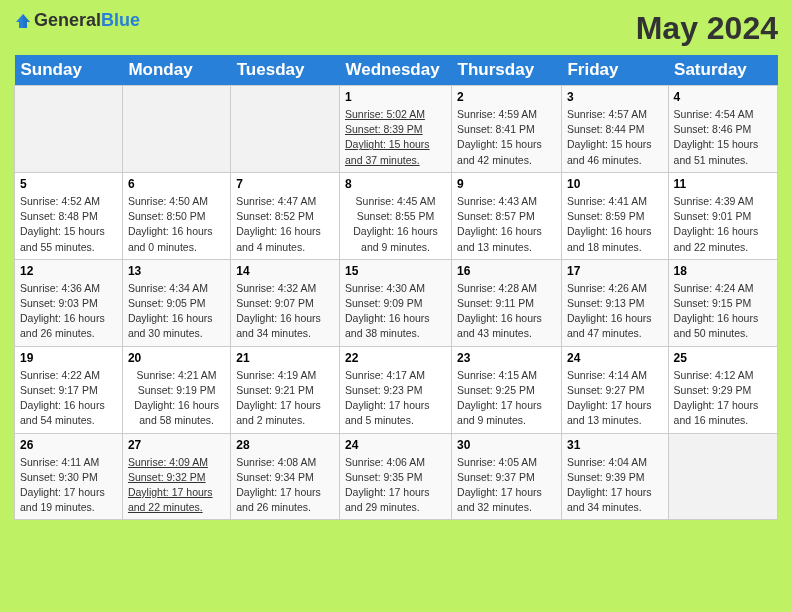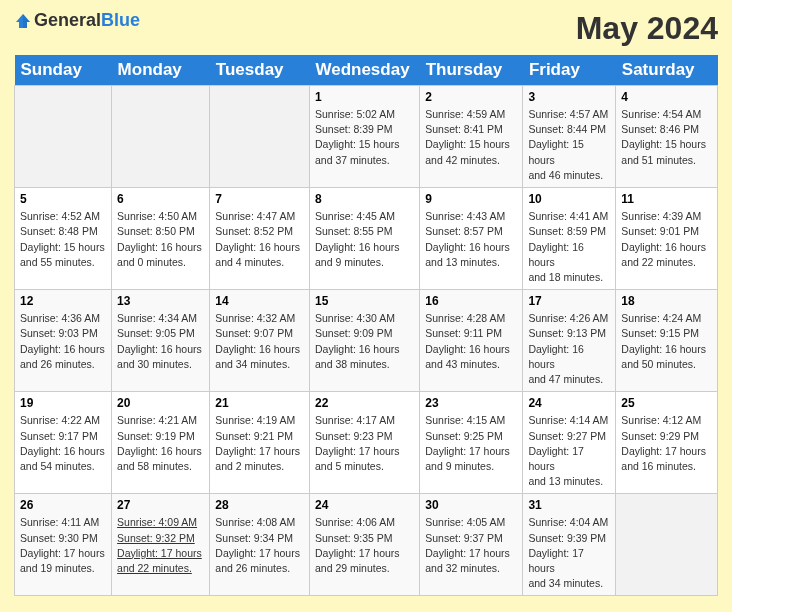--- a/index.html
+++ b/index.html
@@ -4,23 +4,23 @@
   <style>
     * { box-sizing: border-box; margin: 0; padding: 0; }
     body {
       font-family: Arial, sans-serif;
       background: #fff;
       width: 792px;
       min-height: 612px;
       overflow: hidden;
     }
     .page {
-      width: 732px;
+      width: 792px;
       min-height: 612px;
-      background: #fef9c3;
+      background: #bef264;
       padding: 10px 14px 10px 14px;
     }
     .header {
       display: flex;
       justify-content: space-between;
       align-items: flex-start;
       margin-bottom: 8px;
     }
     .logo {
       display: flex;
@@ -115,21 +115,21 @@
         <th class="day-header">Saturday</th>
       </tr>
     </thead>
     <tbody id="calendar-body">
     <tr class="cal-row">
           <td class="day-cell empty"></td>
           <td class="day-cell empty"></td>
           <td class="day-cell empty"></td>
           <td class="day-cell">
             <span class="day-num">1</span>
-            <div class="day-detail" style="white-space: pre-line;">Sunrise: 5:02 AM
+            <div class="day-detail" style="white-space: pre-line; text-decoration: underline;">Sunrise: 5:02 AM
 Sunset: 8:39 PM
 Daylight: 15 hours
 and 37 minutes.</div>
           </td>
           <td class="day-cell">
             <span class="day-num">2</span>
             <div class="day-detail" style="white-space: pre-line;">Sunrise: 4:59 AM
 Sunset: 8:41 PM
 Daylight: 15 hours
 and 42 minutes.</div>
@@ -166,21 +166,21 @@
           </td>
           <td class="day-cell">
             <span class="day-num">7</span>
             <div class="day-detail" style="white-space: pre-line;">Sunrise: 4:47 AM
 Sunset: 8:52 PM
 Daylight: 16 hours
 and 4 minutes.</div>
           </td>
           <td class="day-cell">
             <span class="day-num">8</span>
-            <div class="day-detail" style="white-space: pre-line;">Sunrise: 4:45 AM
+            <div class="day-detail" style="white-space: pre-line; text-align: center;">Sunrise: 4:45 AM
 Sunset: 8:55 PM
 Daylight: 16 hours
 and 9 minutes.</div>
           </td>
           <td class="day-cell">
             <span class="day-num">9</span>
             <div class="day-detail" style="white-space: pre-line;">Sunrise: 4:43 AM
 Sunset: 8:57 PM
 Daylight: 16 hours
 and 13 minutes.</div>
@@ -254,21 +254,21 @@
         <tr class="cal-row">
           <td class="day-cell">
             <span class="day-num">19</span>
             <div class="day-detail" style="white-space: pre-line;">Sunrise: 4:22 AM
 Sunset: 9:17 PM
 Daylight: 16 hours
 and 54 minutes.</div>
           </td>
           <td class="day-cell">
             <span class="day-num">20</span>
-            <div class="day-detail" style="white-space: pre-line;">Sunrise: 4:21 AM
+            <div class="day-detail" style="white-space: pre-line; text-align: center;">Sunrise: 4:21 AM
 Sunset: 9:19 PM
 Daylight: 16 hours
 and 58 minutes.</div>
           </td>
           <td class="day-cell">
             <span class="day-num">21</span>
             <div class="day-detail" style="white-space: pre-line;">Sunrise: 4:19 AM
 Sunset: 9:21 PM
 Daylight: 17 hours
 and 2 minutes.</div>

